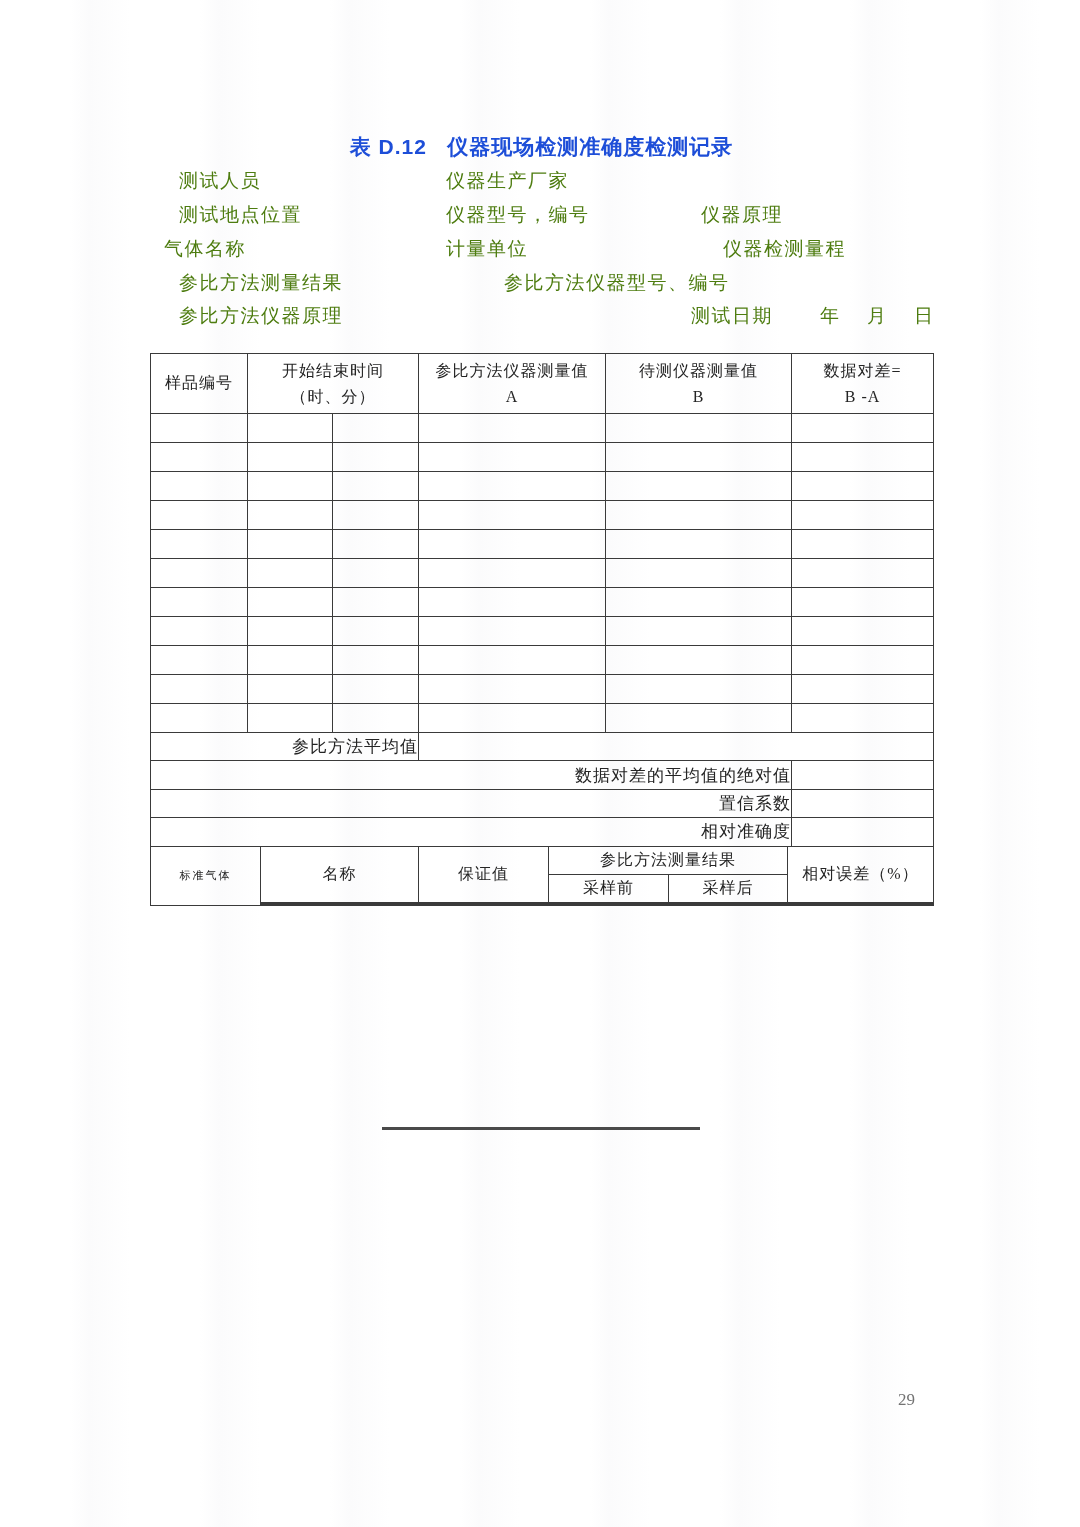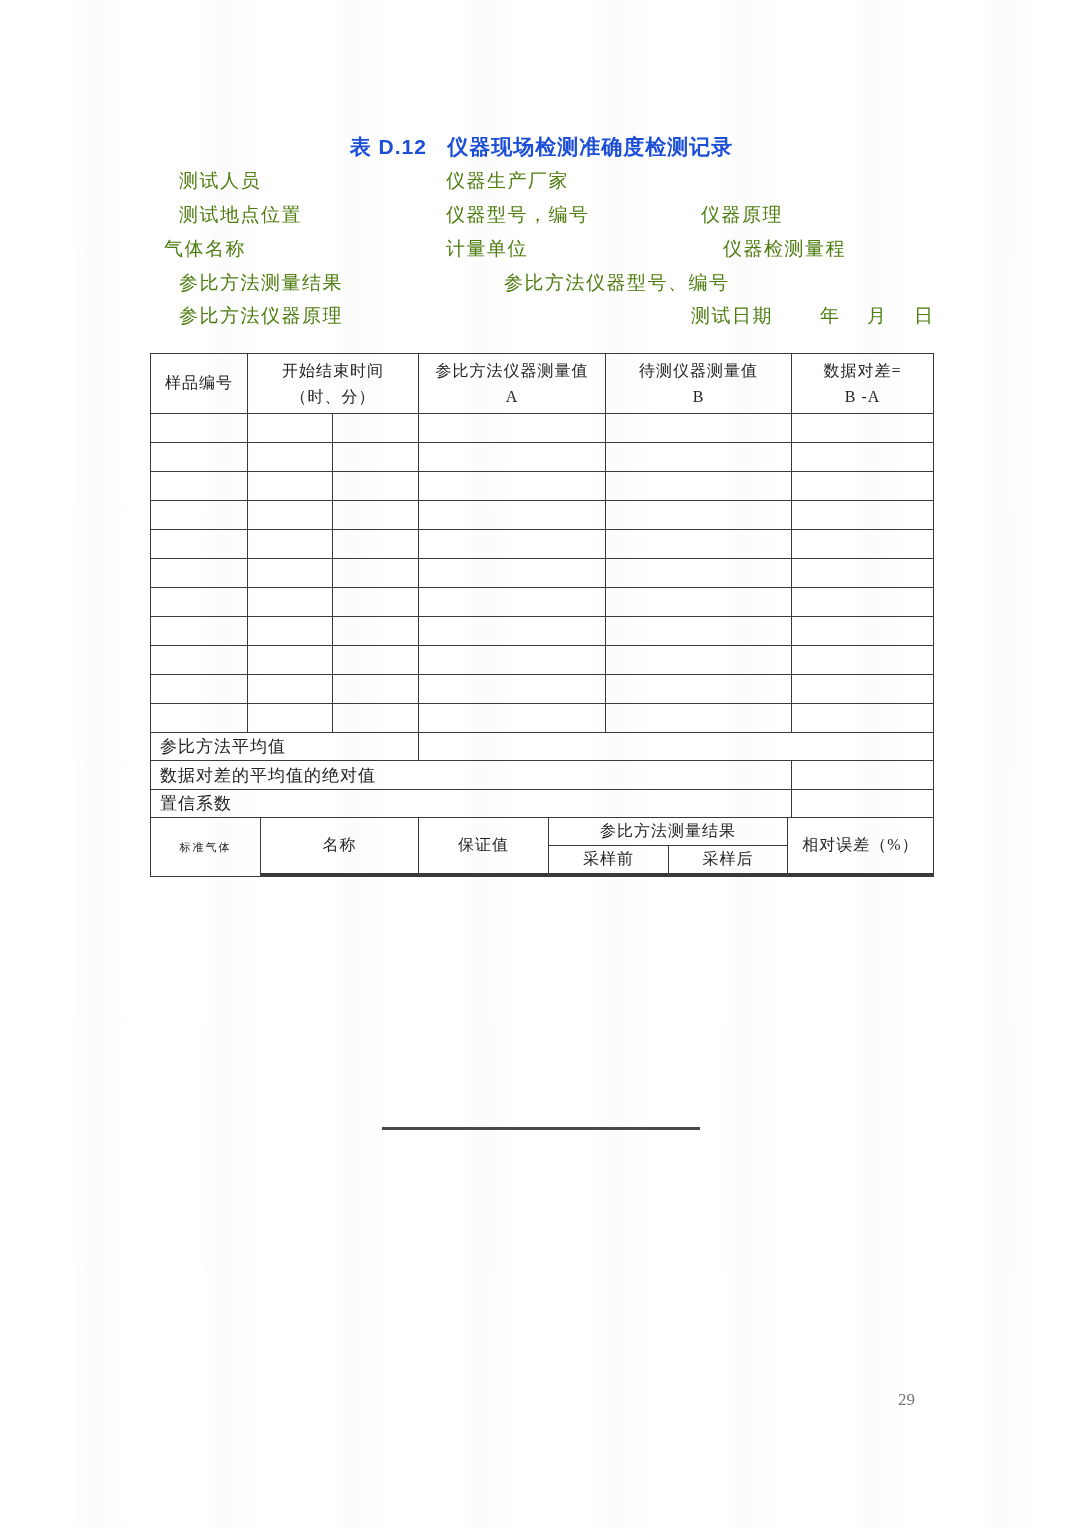--- a/index.html
+++ b/index.html
@@ -54,21 +54,21 @@
     text-align: center;
     vertical-align: middle;
     letter-spacing: 1px;
     overflow: hidden;
   }
   thead.main-head tr { height: 60px; }
   thead.main-head .hline { display: block; line-height: 26px; }
   tbody.rows-main tr { height: 29px; }
   tbody.summary-rows tr { height: 28.4px; }
   tbody.summary-rows td.sum-label {
-    text-align: left;
+    text-align: right;
     padding-left: 9px;
     font-size: 17px;
   }
   #gas-table tr.gas-head-1 { height: 28px; }
   #gas-table tr.gas-head-2 { height: 28px; }
   #gas-table td.gas-group { font-size: 11px; letter-spacing: 2px; }
 
   .signature-line {
     position: absolute;
     left: 382px; top: 1127px;
@@ -243,20 +243,24 @@
           <td colspan="3"></td>
         </tr>
         <tr>
           <td class="sum-label" colspan="5">数据对差的平均值的绝对值</td>
           <td></td>
         </tr>
         <tr>
           <td class="sum-label" colspan="5">置信系数</td>
           <td></td>
         </tr>
+        <tr>
+          <td class="sum-label" colspan="5">相对准确度</td>
+          <td></td>
+        </tr>
       </tbody>
     </table>
 
     <table id="gas-table">
       <colgroup>
         <col style="width:110px">
           <col style="width:158px">
           <col style="width:130px">
         <col style="width:120px">
           <col style="width:119px">

